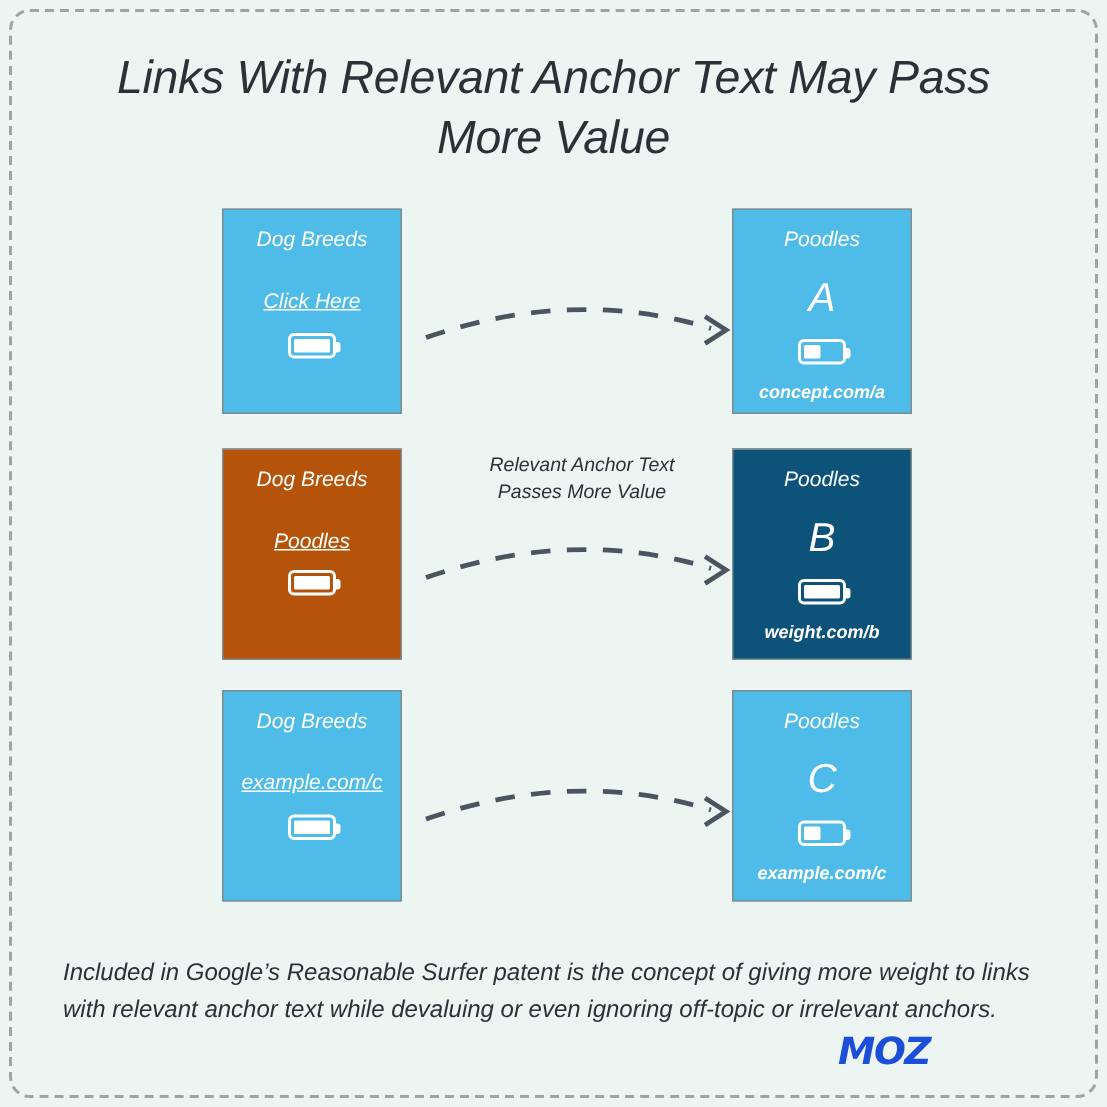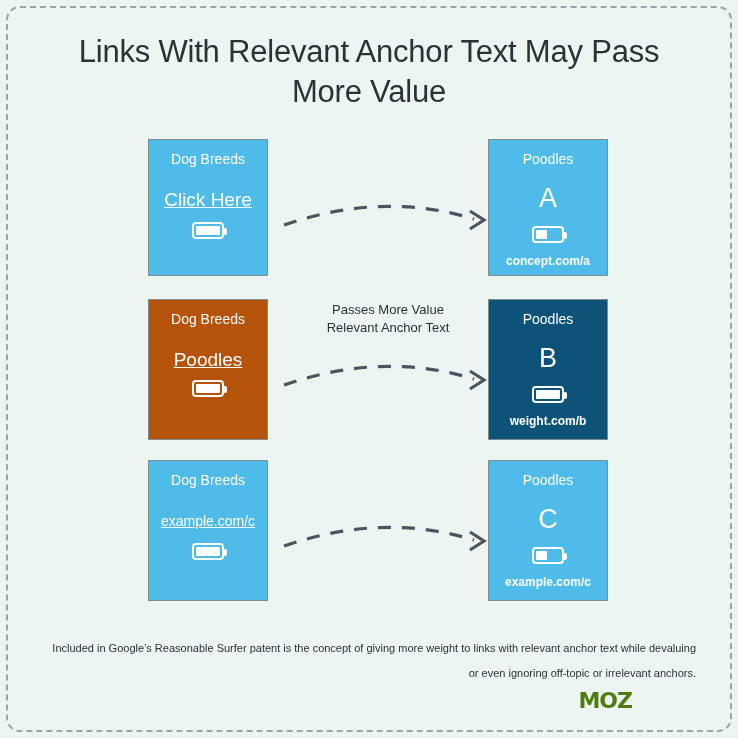--- a/index.html
+++ b/index.html
@@ -13,20 +13,21 @@
     font-family: "Liberation Sans", sans-serif;
     overflow: hidden;
   }
 
   .canvas {
     position: relative;
     width: 660px;
     height: 738px;
     box-sizing: border-box;
     background: #edf5f3;
+    font-style: italic;
   }
 
   .dashed-frame {
     position: absolute;
     left: 6px;
     top: 6px;
     width: 726px;
     height: 726px;
     box-sizing: border-box;
     border: 2px dashed #9aa5a8;
@@ -74,21 +75,21 @@
   .node-h141 { height: 141px; }
 
   .node-title {
     font-size: 14px;
     line-height: 18px;
     color: #ffffff;
     margin-bottom: 4px;
   }
 
   .node-link {
-    font-size: 19px;
+    font-size: 14px;
     line-height: 20px;
     color: #ffffff;
     text-decoration: underline;
     display: block;
     cursor: pointer;
   }
   .node-link.small { font-size: 14px; }
 
   .node-letter {
     font-size: 27px;
@@ -157,34 +158,34 @@
     line-height: 18px;
     color: #2b3137;
   }
 
   
   .caption {
     position: absolute;
     left: 42px;
     top: 636px;
     width: 654px;
-    text-align: right;
-    font-size: 11px;
+    text-align: left;
+    font-size: 16px;
     line-height: 25px;
     color: #2b3137;
   }
 
   .moz-logo {
     position: absolute;
-    right: 28px;
+    right: 40px;
     bottom: 24px;
-    font-size: 22px;
+    font-size: 25px;
     line-height: 26px;
     font-weight: bold;
-    color: #4d7c0f;
+    color: #1d4ed8;
     letter-spacing: -1px;
     font-family: "DejaVu Sans", sans-serif;
   }
 </style>
 </head>
 <body>
 
 <div class="canvas">
 
   <div class="dashed-frame"></div>
@@ -229,22 +230,22 @@
       <div class="node-title">Dog Breeds</div>
       <div class="sp-a"></div>
       <span class="node-link">Poodles</span>
       <div class="sp-c"></div>
       <div class="battery">
         <div class="battery-fill" id="bf2l" style="width: 100%;"></div>
       </div>
     </div>
 
     <div class="arrow-label">
+      <div>Relevant Anchor Text</div>
       <div>Passes More Value</div>
-      <div>Relevant Anchor Text</div>
     </div>
 
     <div class="arrow-wrap arrow-2">
       <svg width="220" height="60" viewBox="0 0 220 60">
         <path d="M 6 38 Q 105 4 196 32" fill="none" stroke="#4a5560" stroke-width="3.2" stroke-dasharray="13 11" stroke-linecap="butt"></path>
         <polyline points="192,24 206,33 192,42" fill="none" stroke="#4a5560" stroke-width="3.2" stroke-linecap="butt" stroke-linejoin="miter"></polyline>
       </svg>
     </div>
 
     <div class="node right node-h141" id="n2r" style="background: rgb(13, 82, 120);">

